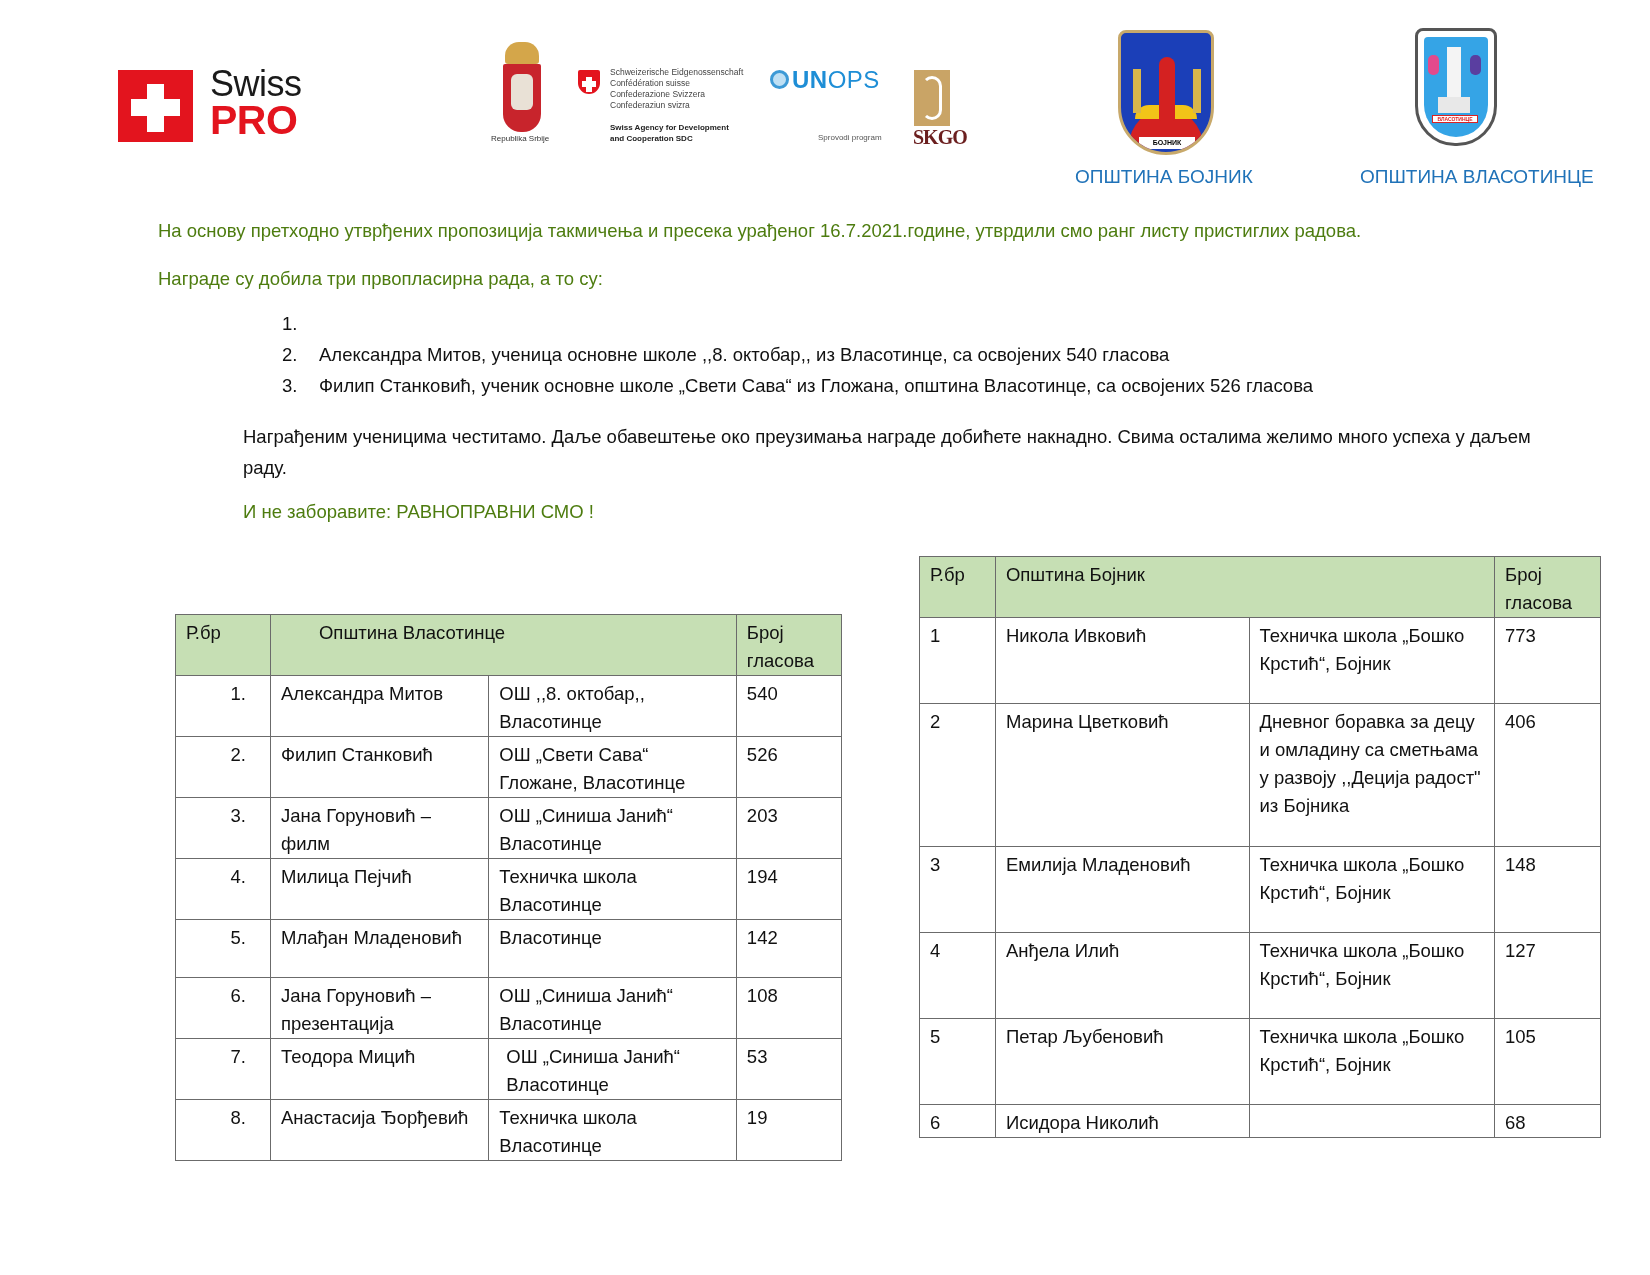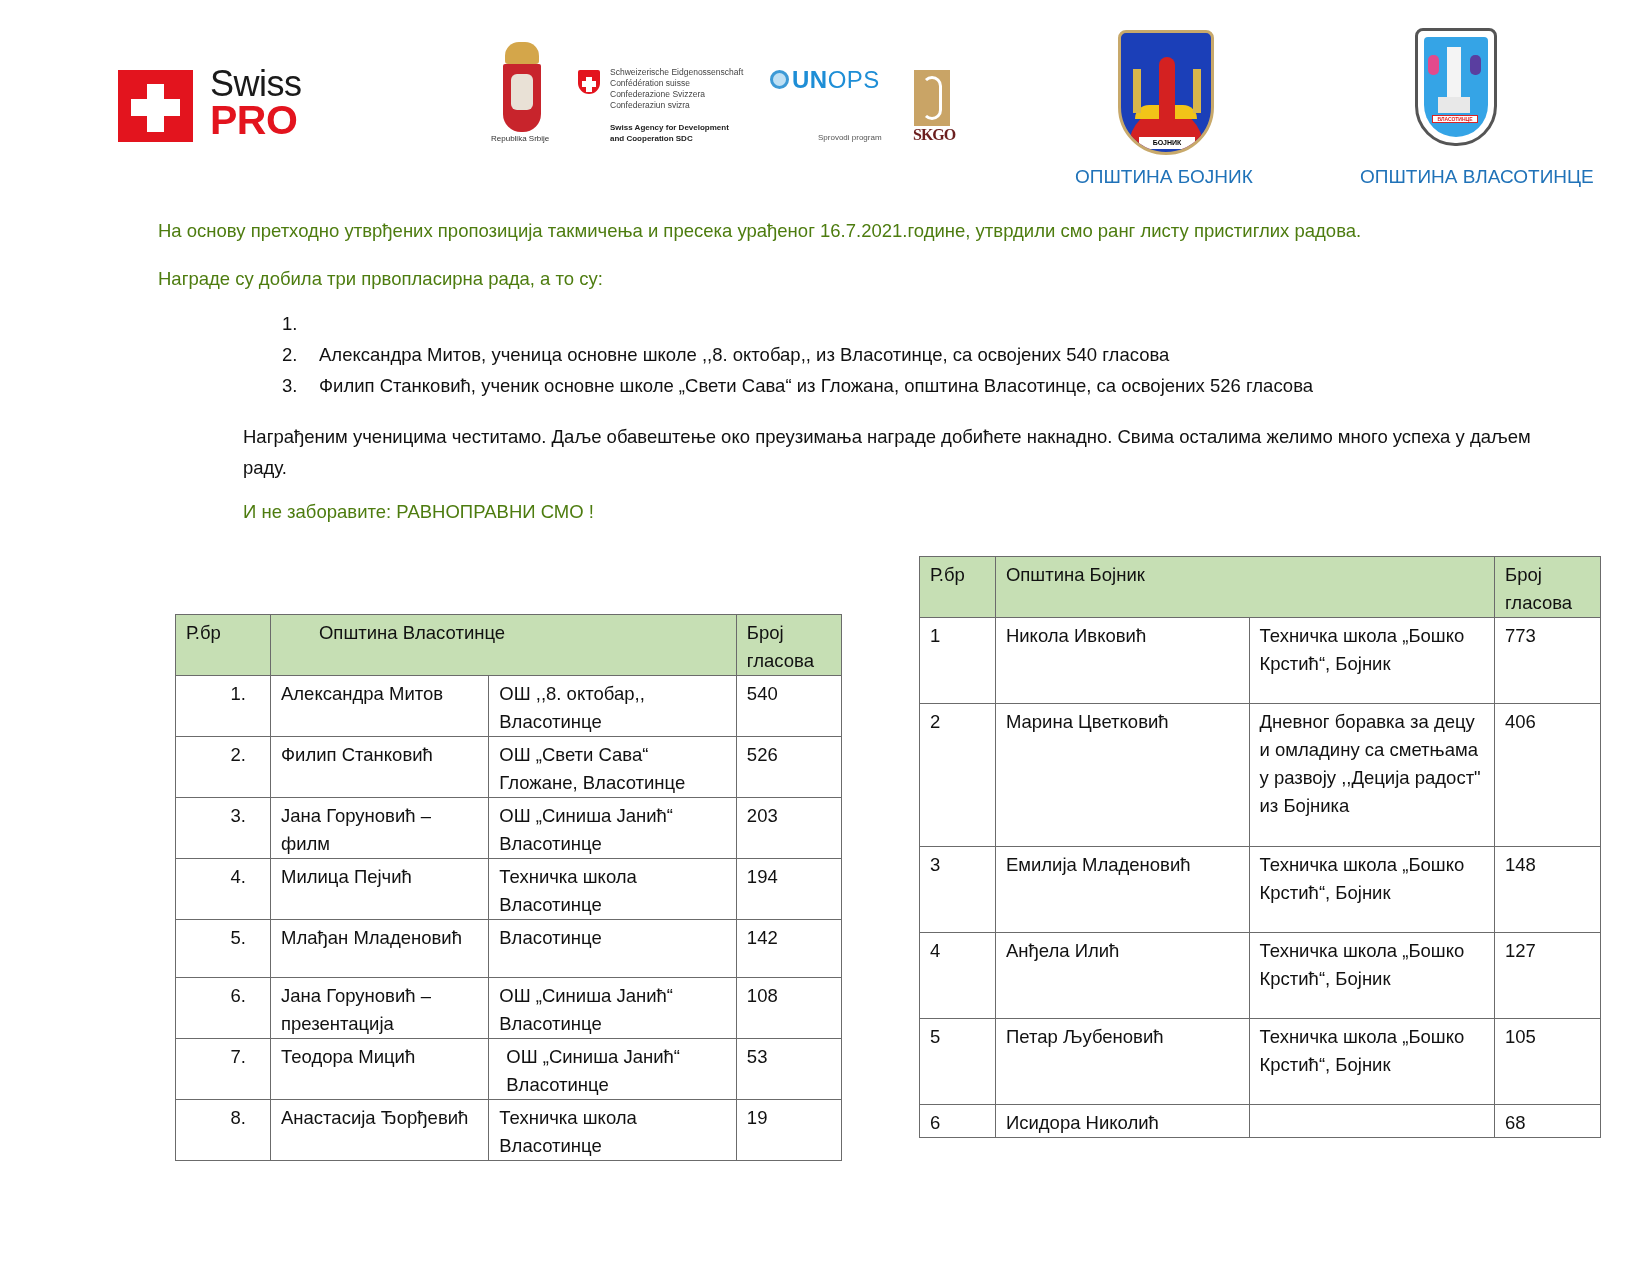--- a/index.html
+++ b/index.html
@@ -31,21 +31,21 @@
 
     .unops-logo { left: 770px; top: 66px; width: 120px; height: 80px; }
     .unops-globe { position: absolute; left: 0; top: 4px; width: 19px; height: 19px; border-radius: 50%; border: 3px solid #3d9ad6; background: #bfe0f4; }
     .unops-text { position: absolute; left: 22px; top: 0; font-size: 24px; line-height: 28px; color: #1e8ed6; white-space: nowrap; letter-spacing: 0.5px; }
     .unops-text b { font-weight: bold; }
     .unops-caption { position: absolute; left: 48px; top: 67px; font-size: 8px; color: #555; white-space: nowrap; }
 
     .skgo-logo { left: 914px; top: 70px; width: 38px; height: 72px; }
     .skgo-block { position: absolute; left: 0; top: 0; width: 36px; height: 56px; background: #c9a466; }
     .skgo-s { position: absolute; left: 8px; top: 6px; width: 20px; height: 44px; border: 3px solid #fff; border-radius: 12px; border-left-color: transparent; border-right-color: #fff; }
-    .skgo-text { position: absolute; left: -1px; top: 56px; font-size: 16px; font-weight: bold; font-family: "Liberation Serif", serif; color: #6b1f1f; letter-spacing: -1px; }
+    .skgo-text { position: absolute; left: -1px; top: 56px; font-size: 20px; font-weight: bold; font-family: "Liberation Serif", serif; color: #6b1f1f; letter-spacing: -1px; }
 
     .bojnik-crest { left: 1118px; top: 30px; width: 96px; height: 125px; }
     .bojnik-shield { position: absolute; left: 0; top: 0; width: 96px; height: 125px; background: #1b3fb8; border: 3px solid #c8a96b; border-radius: 8px 8px 48px 48px; overflow: hidden; }
     .bojnik-sun { position: absolute; left: 8px; top: 76px; width: 74px; height: 40px; background: #d42121; border-radius: 40px 40px 0 0; }
     .bojnik-sun-top { position: absolute; left: 14px; top: 72px; width: 62px; height: 14px; background: #f2c418; border-radius: 30px 30px 0 0; }
     .bojnik-man { position: absolute; left: 38px; top: 24px; width: 16px; height: 64px; background: #d42121; border-radius: 8px 8px 2px 2px; }
     .bojnik-wheat-l { position: absolute; left: 12px; top: 36px; width: 8px; height: 44px; background: #d9b64a; }
     .bojnik-wheat-r { position: absolute; left: 72px; top: 36px; width: 8px; height: 44px; background: #d9b64a; }
     .bojnik-band { position: absolute; left: 18px; top: 104px; width: 56px; height: 12px; background: #fff; font-size: 7px; font-weight: bold; text-align: center; line-height: 12px; color: #000; }
 

